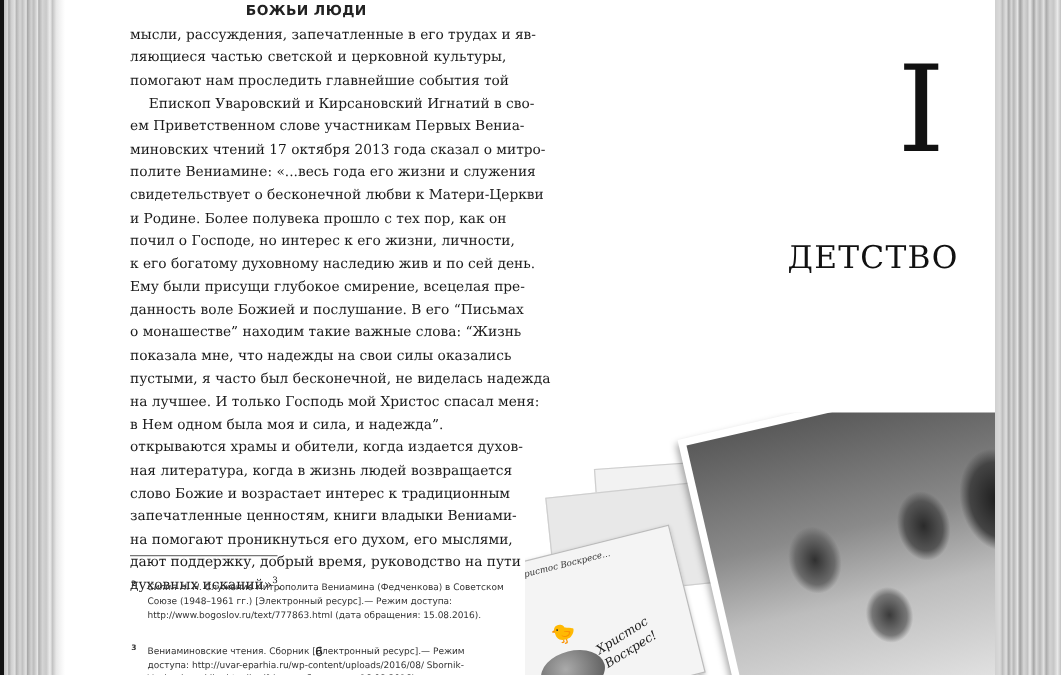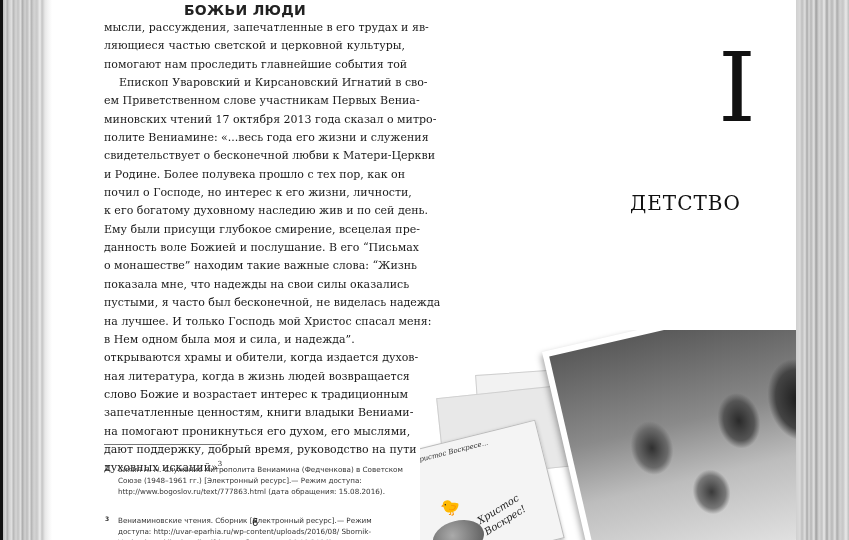--- a/index.html
+++ b/index.html
@@ -1,34 +1,34 @@
 <!DOCTYPE html>
 <html><head>
 <meta charset="utf-8">
 <style>
   html, body { margin:0; padding:0; }
   body { width:849px; height:540px; overflow:hidden; background:#fff; position:relative; font-family:"DejaVu Serif", serif; }
   .edge-left { position:absolute; left:0; top:0; width:52px; height:540px;
     background: linear-gradient(90deg,#111 0,#111 3px,#bdbdbd 3px,#d9d9d9 6px,#aaa 7px,#cfcfcf 9px,#e2e2e2 12px,#b4b4b4 13px,#d6d6d6 16px,#c2c2c2 18px,#e4e4e4 21px,#a9a9a9 22px,#d2d2d2 25px,#bdbdbd 27px,#e6e6e6 30px,#b1b1b1 31px,#d4d4d4 34px,#c9c9c9 37px,#ededed 40px,#c4c4c4 42px,#e8e8e8 45px,#f3f3f3 48px,#fff 52px); }
   .edge-right { position:absolute; left:796px; top:0; width:53px; height:540px;
     background: linear-gradient(90deg,#d0d0d0 0,#dadada 4px,#bebebe 6px,#e0e0e0 9px,#a8a8a8 11px,#d8d8d8 13px,#b6b6b6 15px,#e4e4e4 18px,#9f9f9f 20px,#d6d6d6 23px,#c2c2c2 26px,#eaeaea 28px,#a5a5a5 31px,#d9d9d9 33px,#b8b8b8 36px,#e2e2e2 39px,#ababab 41px,#d3d3d3 44px,#c6c6c6 47px,#e9e9e9 50px,#bdbdbd 53px); }
-  .running-head { position:absolute; left:100px; width:290px; top:2px; text-align:center; font-family:"DejaVu Sans", sans-serif; font-size:14px; font-weight:bold; letter-spacing:0.3px; color:#222; }
+  .running-head { position:absolute; left:100px; width:290px; top:2px; text-align:center; font-family:"DejaVu Sans", sans-serif; font-size:11px; font-weight:bold; letter-spacing:0.3px; color:#222; }
   .body-text { position:absolute; left:104px; top:19px; width:301px; font-size:11px; line-height:18.35px; color:#1a1a1a; text-align:justify; }
   .body-text .line { display:block; text-align:justify; text-align-last:justify; white-space:nowrap; }
   .body-text .line.last { text-align-last:left; }
   .body-text .line.ind { padding-left:15px; }
   sup { font-size:7px; line-height:0; vertical-align:super; }
   .fn-rule { position:absolute; left:104px; top:444px; width:118px; height:1px; background:#777; }
   .footnotes { position:absolute; left:104px; top:446px; width:300px; font-family:"DejaVu Sans", sans-serif; font-size:7.2px; line-height:11.1px; color:#333; }
   .fn { position:relative; padding-left:14px; margin-bottom:5px;margin-top:18px; }
   .fn .num { position:absolute; left:1px; top:-2px; font-size:6px; font-weight:bold; }
   .fn .auth { font-style:italic; }
   .page-num { position:absolute; left:252px; top:517px; font-family:"DejaVu Sans", sans-serif; font-size:10px; color:#222; }
   .chapter-num { position:absolute; left:718px; top:40px; font-family:"DejaVu Serif", serif; font-size:96px; line-height:96px; color:#111; }
-  .chapter-title { position:absolute; left:630px; top:191px; font-family:"DejaVu Serif", serif; font-size:20px; letter-spacing:1px; color:#111; }
+  .chapter-title { position:absolute; left:630px; top:191px; font-family:"DejaVu Serif", serif; font-size:25px; letter-spacing:1px; color:#111; }
   .illustration { position:absolute; left:420px; top:330px; width:376px; height:210px; overflow:hidden; }
   .card-back { position:absolute; background:#f2f2f2; border:1px solid #cfcfcf; }
   .photo { position:absolute; left:122px; top:22px; width:290px; height:240px; transform:rotate(-13deg); transform-origin:0 0; background:#fff; box-shadow:-2px 3px 6px rgba(0,0,0,0.35); }
   .photo-inner { position:absolute; left:6px; top:6px; right:0; bottom:0;
     background:
       radial-gradient(ellipse 30px 40px at 60% 45%, #2a2a2a 0, #555 50%, transparent 70%),
       radial-gradient(ellipse 40px 55px at 82% 42%, #1c1c1c 0, #444 55%, transparent 75%),
       radial-gradient(ellipse 28px 36px at 28% 48%, #303030 0, #6a6a6a 55%, transparent 75%),
       radial-gradient(ellipse 25px 30px at 45% 72%, #3a3a3a 0, #777 55%, transparent 75%),
       linear-gradient(180deg,#5a5a5a 0,#8a8a8a 40%,#bdbdbd 65%,#e0e0e0 100%); }

